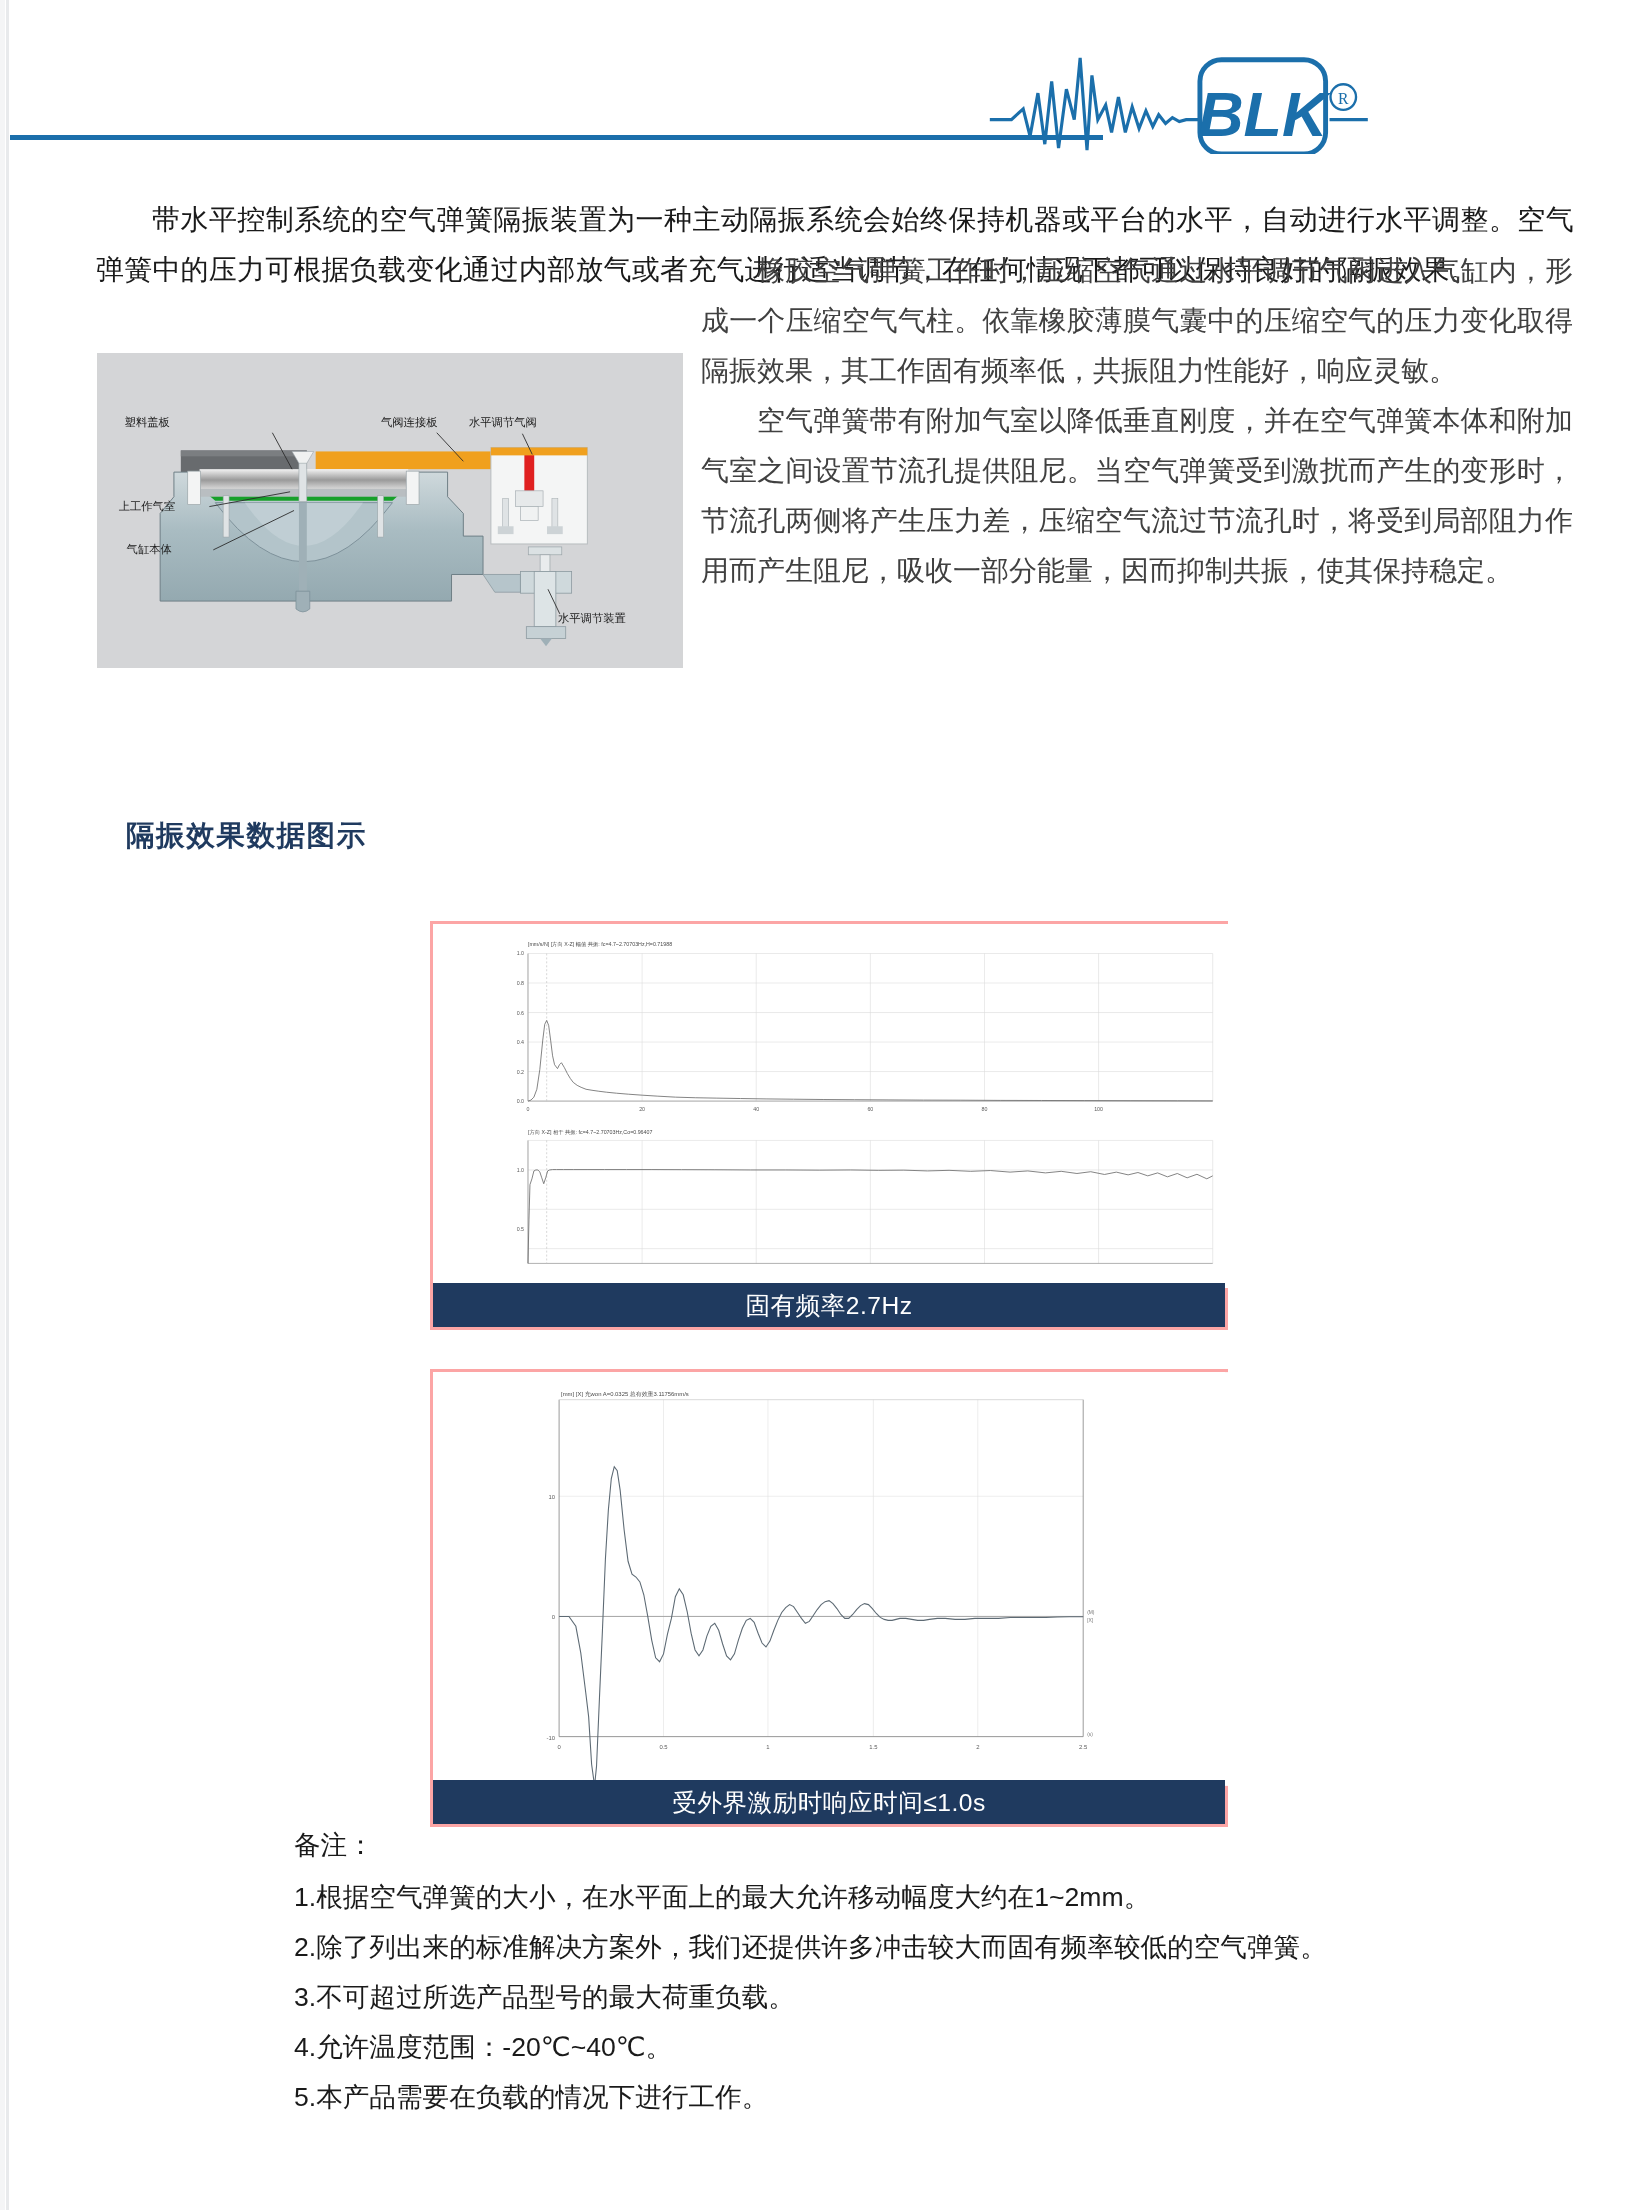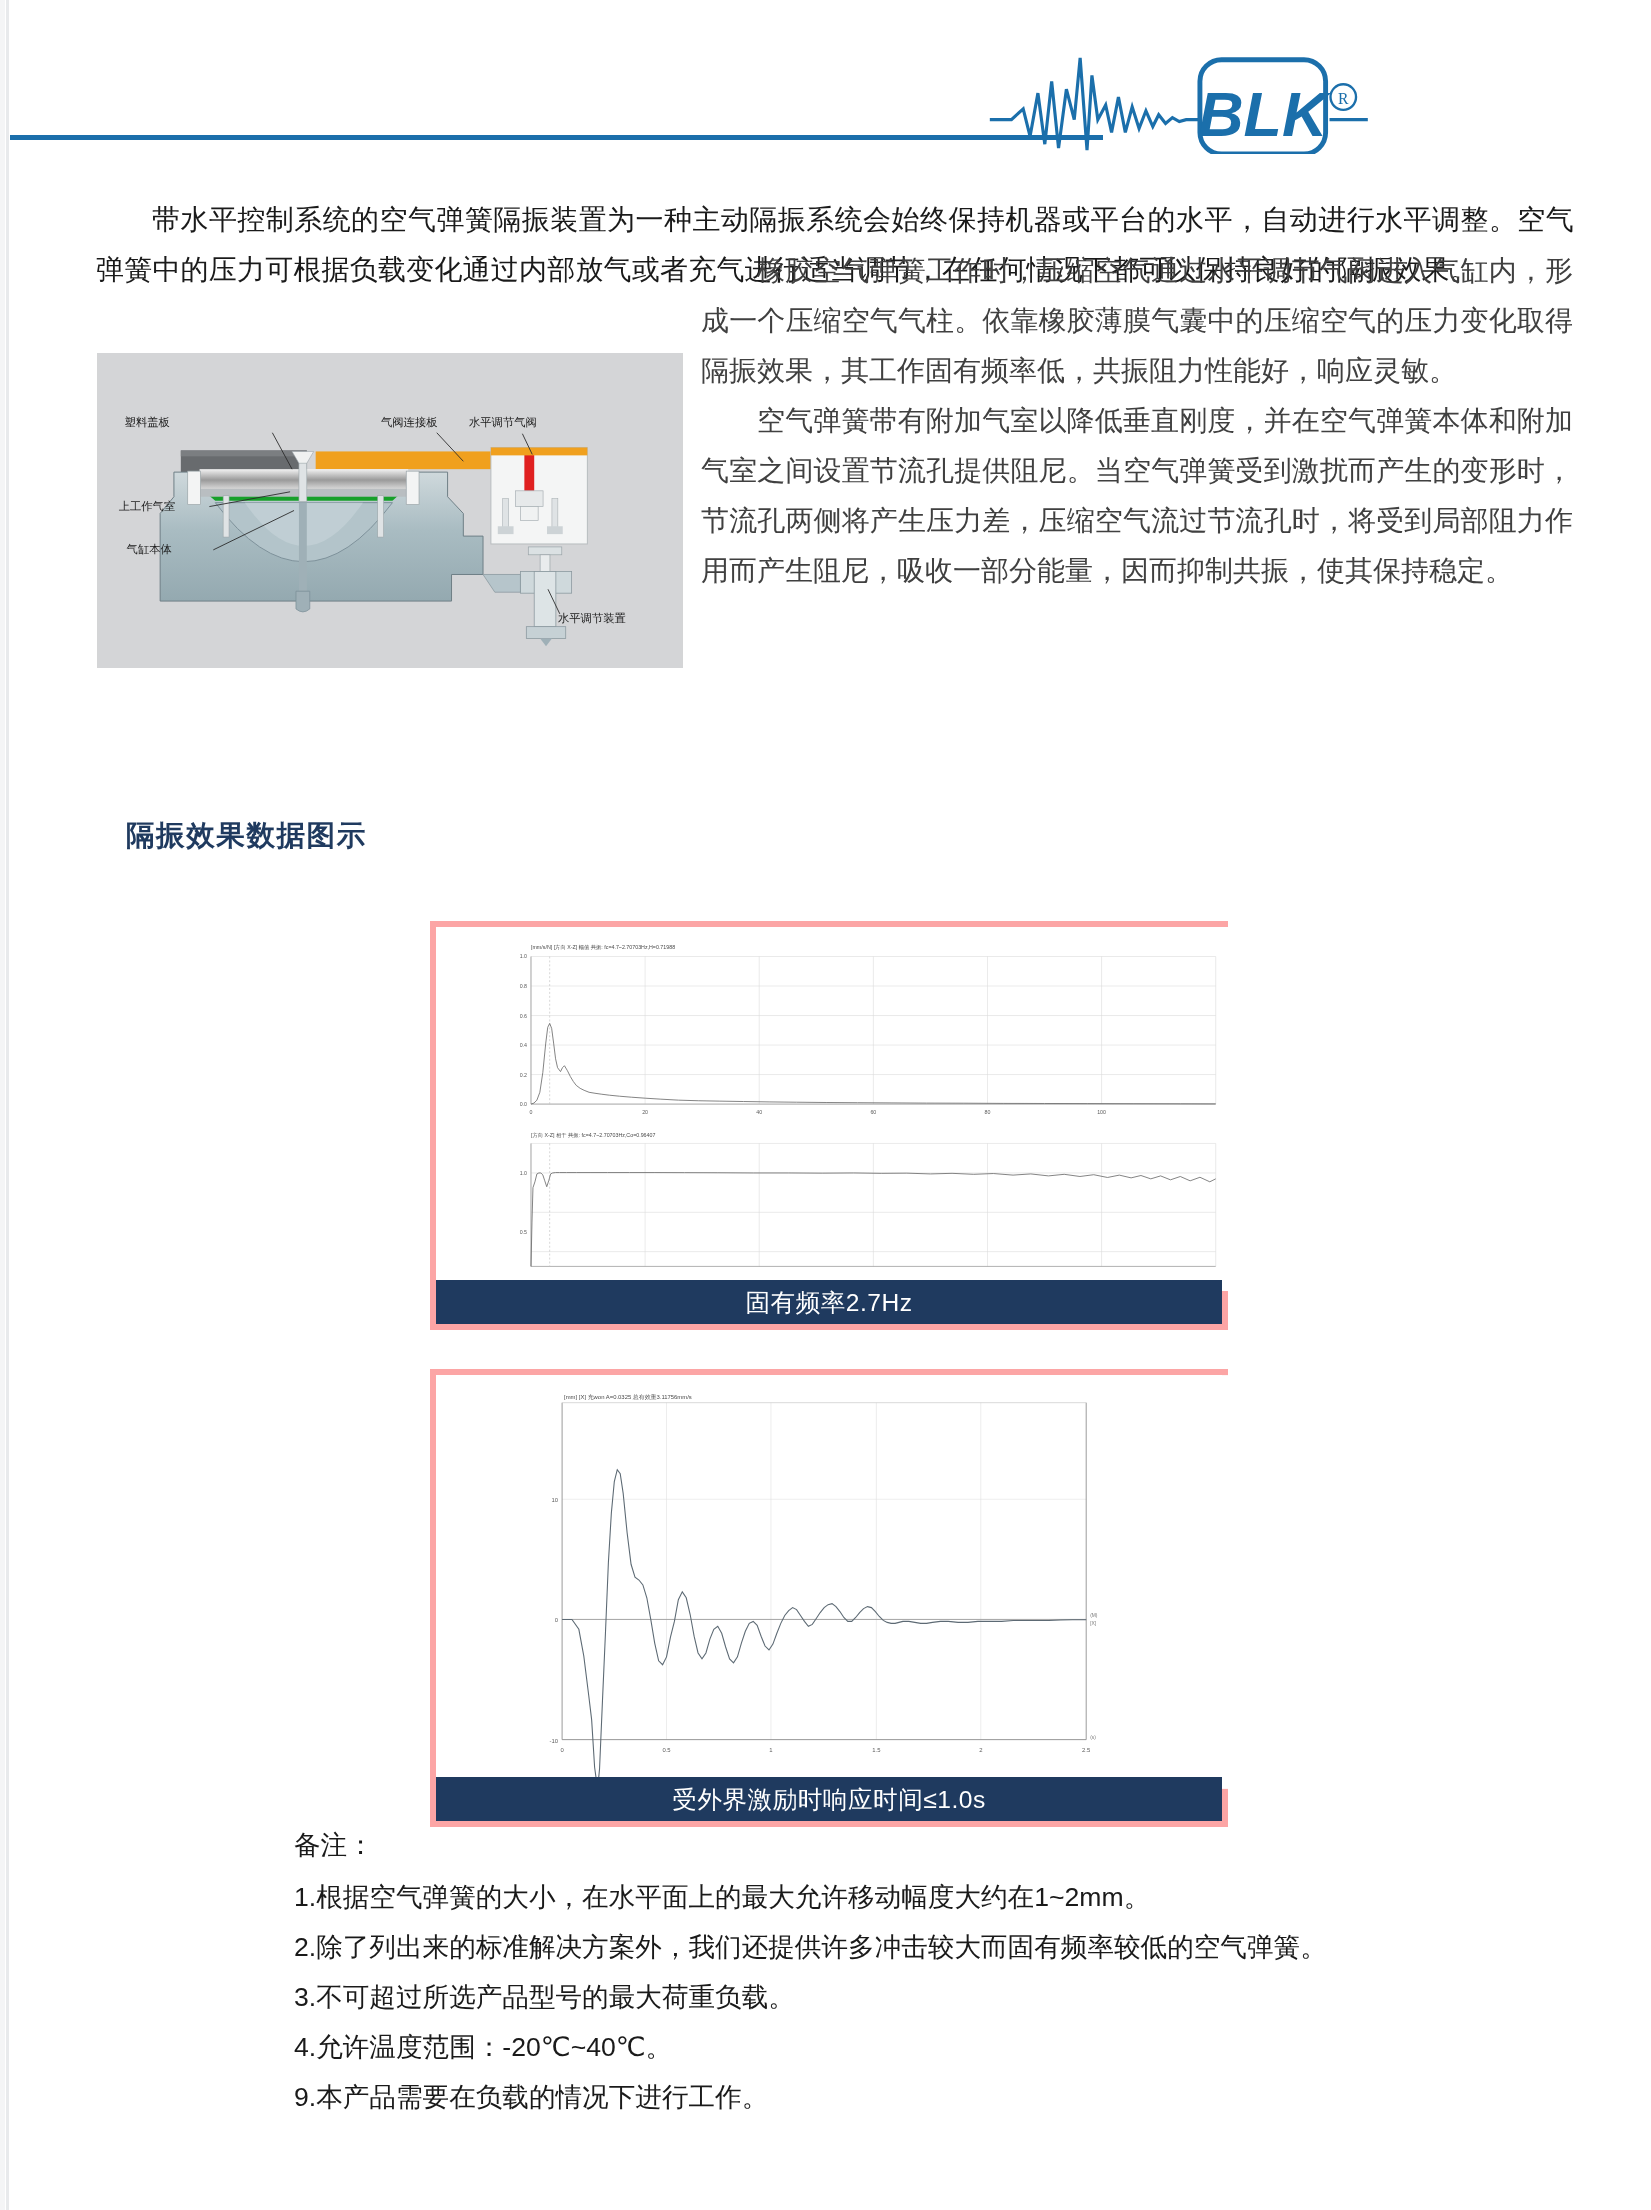--- a/index.html
+++ b/index.html
@@ -73,21 +73,21 @@
   .sec-heading {
     position:absolute; left:126px; top:816px;
     font-size:28.6px; font-weight:bold; color:#1f3a5f;
     letter-spacing:1.5px;
   }
 
   
   .card {
     position:absolute; left:430px; width:798px;
     background:#ffffff;
-    border:6px solid #fca5a5;
+    border:3px solid #fca5a5;
   }
   .card-1 { top:921px; height:409px; }
   .card-2 { top:1369px; height:458px; }
 
   .card-body {
     position:relative;
     width:100%;
     background:#ffffff;
   }
   .card-1 .card-body { height:364px; }
@@ -389,15 +389,15 @@
   </div>
   <div class="card-caption">受外界激励时响应时间≤1.0s</div>
 </div>
 
 <div class="notes">
   <div class="note-line note-head">备注：</div>
   <div class="note-line">1.根据空气弹簧的大小，在水平面上的最大允许移动幅度大约在1~2mm。</div>
   <div class="note-line">2.除了列出来的标准解决方案外，我们还提供许多冲击较大而固有频率较低的空气弹簧。</div>
   <div class="note-line">3.不可超过所选产品型号的最大荷重负载。</div>
   <div class="note-line">4.允许温度范围：-20℃~40℃。</div>
-  <div class="note-line">9.本产品需要在负载的情况下进行工作。</div>
+  <div class="note-line">5.本产品需要在负载的情况下进行工作。</div>
 </div>
 
 
 </body></html>

